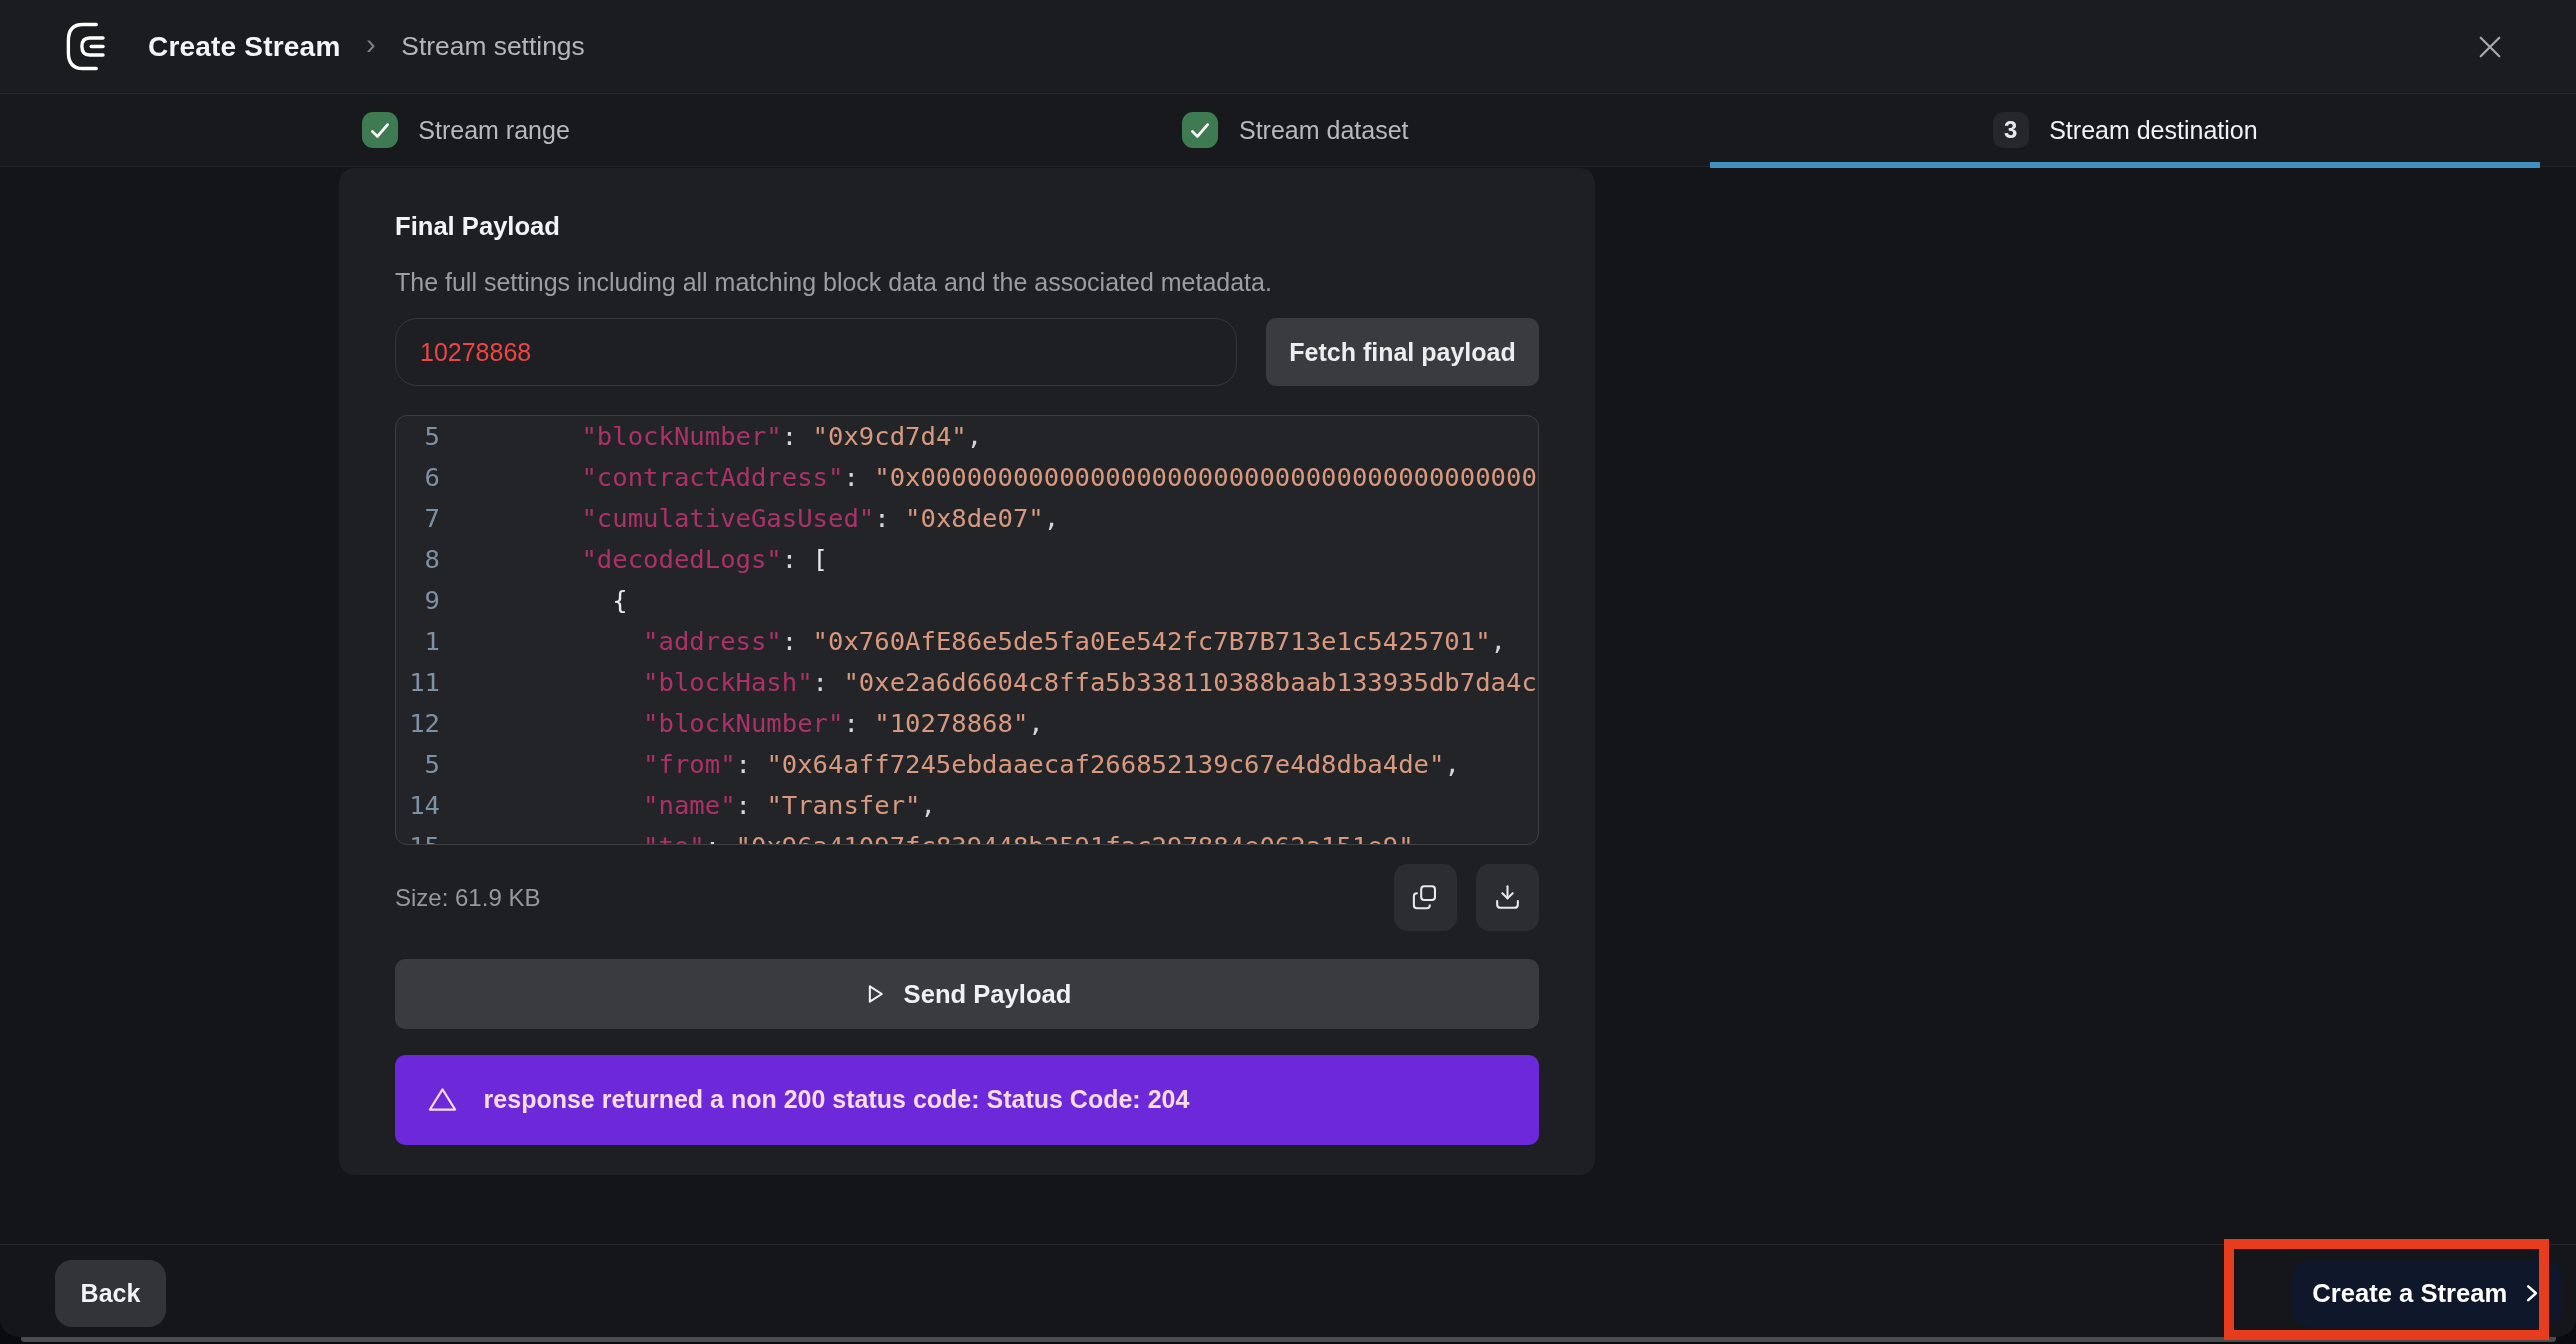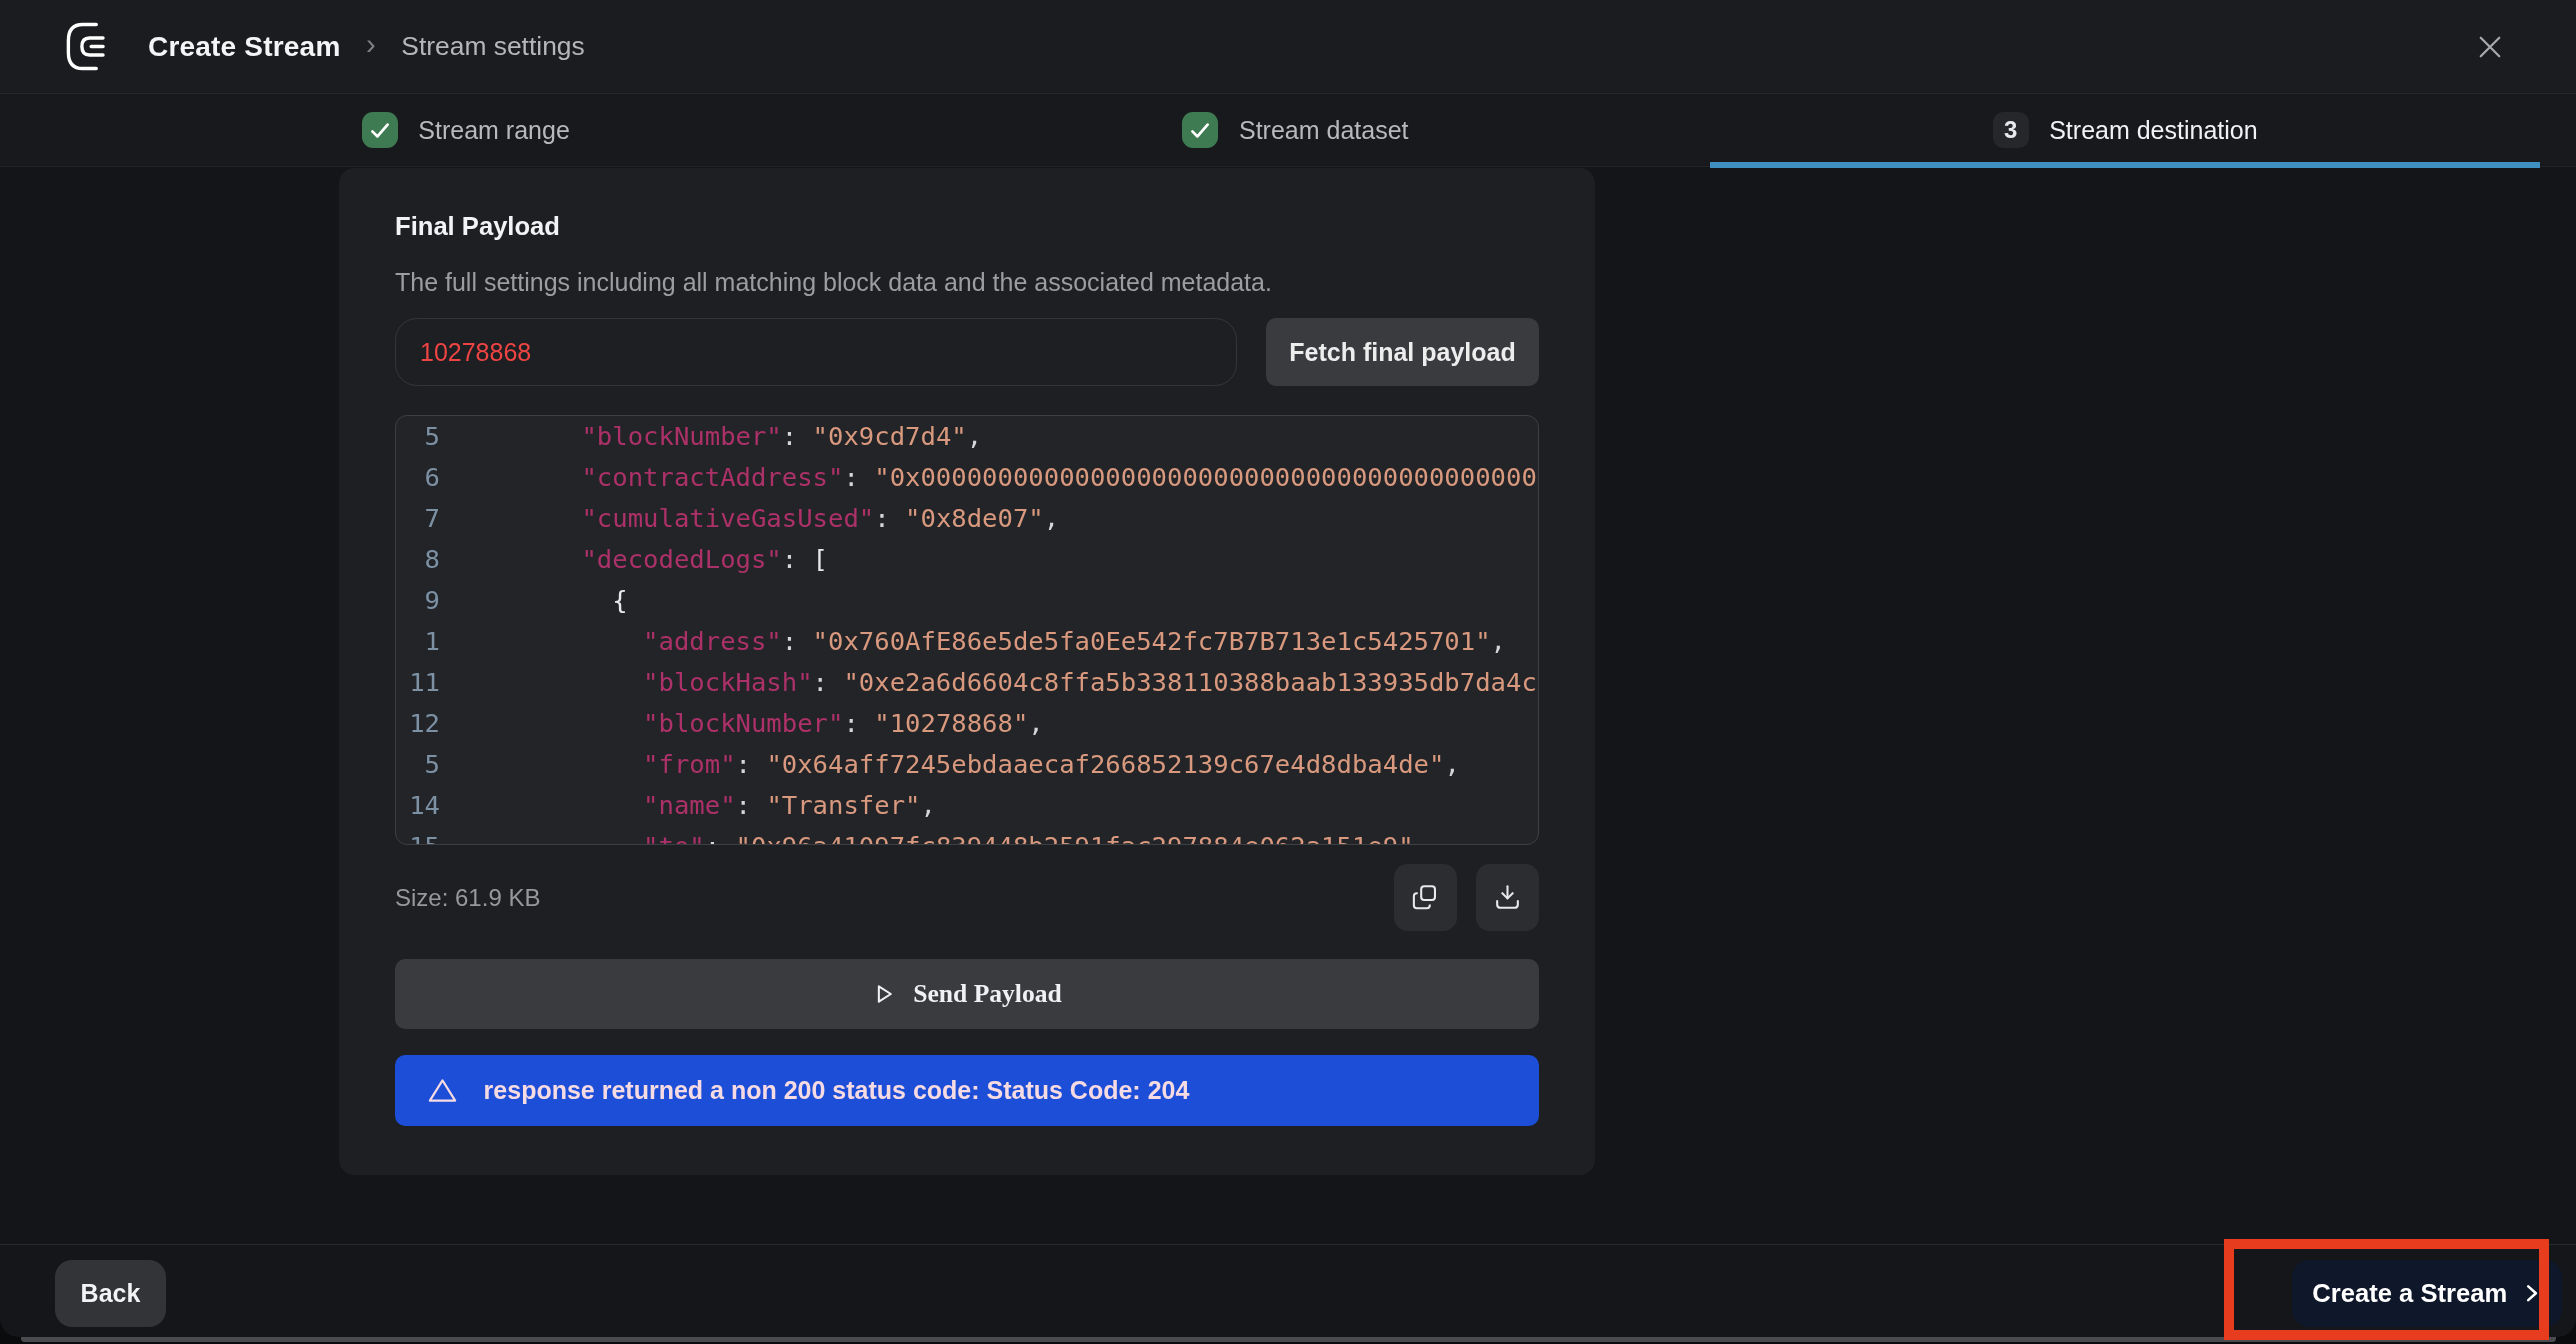--- a/index.html
+++ b/index.html
@@ -43,23 +43,23 @@
   .tok-s { color:#d9997e; }
   .tok-p { color:#d4d6d9; }
   .tok-b { color:#e6e8ea; }
 
   
   .size-row { margin-top:19px; display:flex; align-items:center; }
   .size-label { font-size:24px; color:#97989c; }
   .icon-btns { margin-left:auto; display:flex; gap:19px; }
   .icon-btn { width:63px; height:67px; border-radius:13.6px; background:#2c2d31; border:none; display:flex; align-items:center; justify-content:center; cursor:pointer; }
 
-  .send-btn { margin-top:28px; width:100%; height:70px; background:#3a3b3f; border:none; border-radius:10.2px; color:#f0f1f2; font-size:25.6px; font-weight:700; font-family:Liberation Serif, serif; display:flex; align-items:center; justify-content:center; gap:17px; cursor:pointer; }
-
-  .err-banner { margin-top:25.6px; width:100%; height:71px; background:#1d4ed8; border-radius:10.2px; display:flex; align-items:center; padding:16px 32px; gap:25.6px; }
+  .send-btn { margin-top:28px; width:100%; height:70px; background:#3a3b3f; border:none; border-radius:10.2px; color:#f0f1f2; font-size:25.6px; font-weight:700; font-family:Liberation Sans, sans-serif; display:flex; align-items:center; justify-content:center; gap:17px; cursor:pointer; }
+
+  .err-banner { margin-top:25.6px; width:100%; height:90px; background:#6d28d9; border-radius:10.2px; display:flex; align-items:center; padding:16px 32px; gap:25.6px; }
   .err-text { font-size:25px; font-weight:700; color:#f6dbe3; }
 
   
   .footer { position:absolute; left:0; top:1244px; width:100%; height:93px; background:#151619; border-top:1.7px solid #28292c; }
   .back-btn { position:absolute; left:55px; top:14.5px; width:111px; height:67px; background:#333438; border:none; border-radius:17px; color:#f2f3f4; font-size:25px; font-weight:600; font-family:"Liberation Sans",sans-serif; cursor:pointer; }
   .create-btn { position:absolute; left:2254px; top:1260px; width:270px; height:67px; background:#0f172a; border:none; border-radius:17px; color:#ffffff; font-size:25.6px; font-weight:600; font-family:"Liberation Sans",sans-serif; display:flex; align-items:center; justify-content:center; gap:15.4px; cursor:pointer; z-index:5;margin-left:38px; }
   .red-box { position:absolute; left:2224px; top:1239px; width:325px; height:101px; border:10.2px solid #e83c1f; z-index:10; pointer-events:none; }
 
   svg { display:block; }
 </style>

